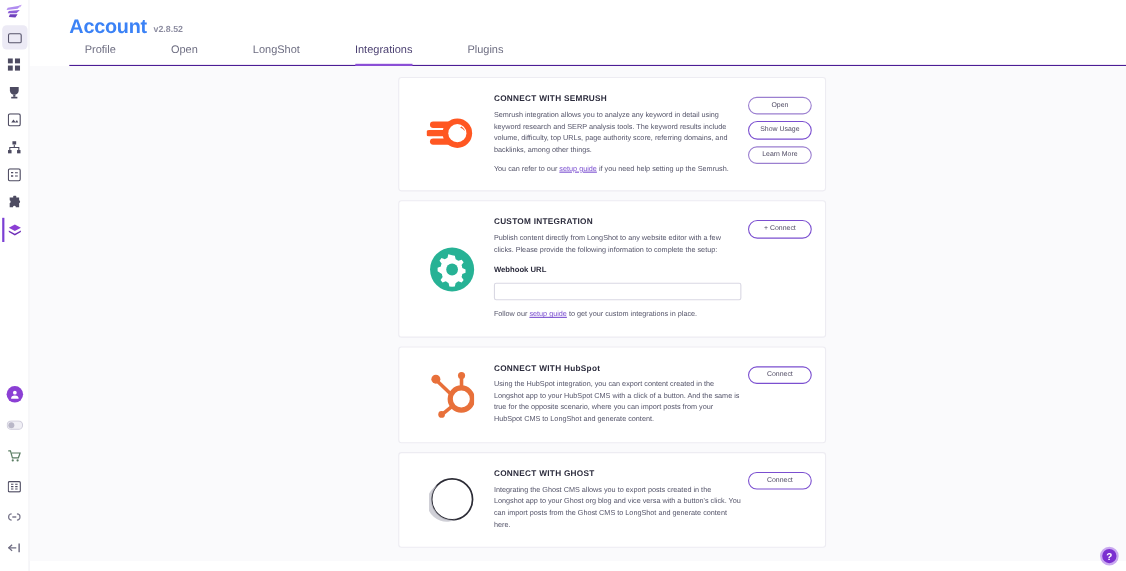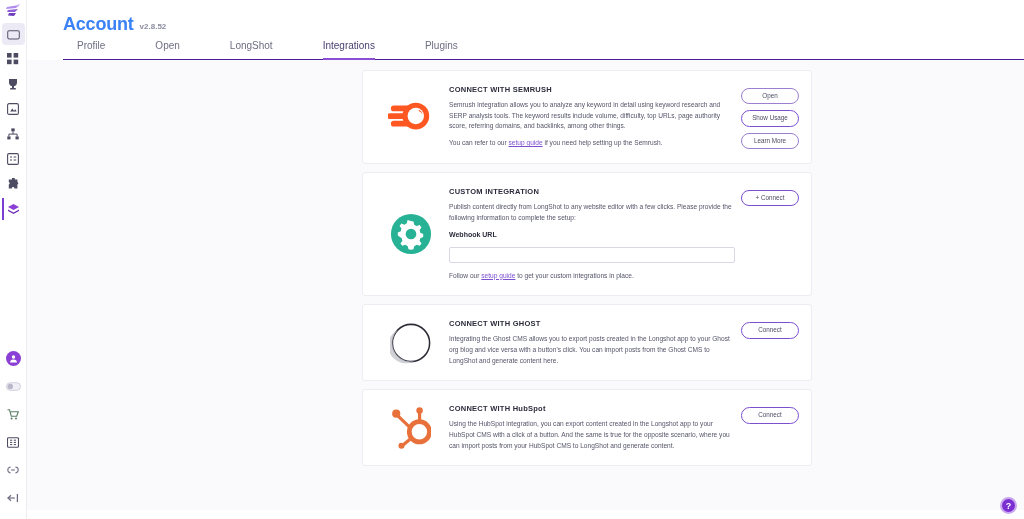--- a/index.html
+++ b/index.html
@@ -63,21 +63,21 @@
     position: relative; top:1px;
   }
   .tab.active { color: #4a3f70; border-bottom-color: #8b4fd6; }
 
   
   #content {
     height: 450px; overflow: hidden;
     background: #fafafc;
     padding-top: 10px;
   }
-  #cards { width: 450px; margin: 0 auto 0 335px; }
+  #cards { width: 389px; margin: 0 auto 0 335px; }
 
   .card {
     background: #ffffff;
     border: 1px solid #edecf2;
     border-radius: 3px;
     margin-bottom: 8px;
     display: flex;
     padding: 14px 12px 14px 10px;
     position: relative;
   }
@@ -300,36 +300,20 @@
         </div>
         <div class="card-body">
           <div class="card-title">CUSTOM INTEGRATION</div>
           <div class="card-text">Publish content directly from LongShot to any website editor with a few clicks. Please provide the following information to complete the setup:</div>
           <div class="field-label">Webhook URL</div>
           <input class="text-input" type="text" value="" style="">
           <div class="card-text"><span>Follow our </span><a class="link" href="#">setup guide</a><span> to get your custom integrations in place.</span></div>
         </div>
         <div class="card-actions">
           <button class="btn strong">+ Connect</button>
-        </div>
-      </div>
-
-      <div class="card">
-        <div class="card-icon">
-          <svg class="ico-ghost" viewBox="0 0 44 44">
-            <circle cx="22" cy="22" r="19.5" fill="none" stroke="#2c2c36" stroke-width="1.6"></circle>
-            <path d="M22 41.5 a19.5 19.5 0 0 1 -13.8 -33.3 a17 17 0 0 0 17 33 Z" fill="#c8c8d0" opacity="0.85"></path>
-          </svg>
-        </div>
-        <div class="card-body">
-          <div class="card-title">CONNECT WITH GHOST</div>
-          <div class="card-text">Integrating the Ghost CMS allows you to export posts created in the Longshot app to your Ghost org blog and vice versa with a button's click. You can import posts from the Ghost CMS to LongShot and generate content here.</div>
-        </div>
-        <div class="card-actions">
-          <button class="btn strong">Connect</button>
         </div>
       </div>
 
       <div class="card">
         <div class="card-icon">
           <svg class="ico-hubspot" viewBox="0 0 42 44">
             <circle cx="5.5" cy="7" r="4.3" fill="#e8703a"></circle>
             <path d="M7.5 9.5 L19 20.5" stroke="#e8703a" stroke-width="3.4"></path>
             <path d="M30 4 v11.5" stroke="#e8703a" stroke-width="3.4"></path>
             <circle cx="30" cy="3.5" r="3.4" fill="#e8703a"></circle>
@@ -340,19 +324,35 @@
         </div>
         <div class="card-body">
           <div class="card-title mixed">CONNECT WITH HubSpot</div>
           <div class="card-text">Using the HubSpot integration, you can export content created in the Longshot app to your HubSpot CMS with a click of a button. And the same is true for the opposite scenario, where you can import posts from your HubSpot CMS to LongShot and generate content.</div>
         </div>
         <div class="card-actions">
           <button class="btn strong">Connect</button>
         </div>
       </div>
 
+      <div class="card">
+        <div class="card-icon">
+          <svg class="ico-ghost" viewBox="0 0 44 44">
+            <circle cx="22" cy="22" r="19.5" fill="none" stroke="#2c2c36" stroke-width="1.6"></circle>
+            <path d="M22 41.5 a19.5 19.5 0 0 1 -13.8 -33.3 a17 17 0 0 0 17 33 Z" fill="#c8c8d0" opacity="0.85"></path>
+          </svg>
+        </div>
+        <div class="card-body">
+          <div class="card-title">CONNECT WITH GHOST</div>
+          <div class="card-text">Integrating the Ghost CMS allows you to export posts created in the Longshot app to your Ghost org blog and vice versa with a button's click. You can import posts from the Ghost CMS to LongShot and generate content here.</div>
+        </div>
+        <div class="card-actions">
+          <button class="btn strong">Connect</button>
+        </div>
+      </div>
+
     </div>
   </div>
 
   <div id="help-btn">
     <span>?</span>
   </div>
 </div>
 
 </body></html>

